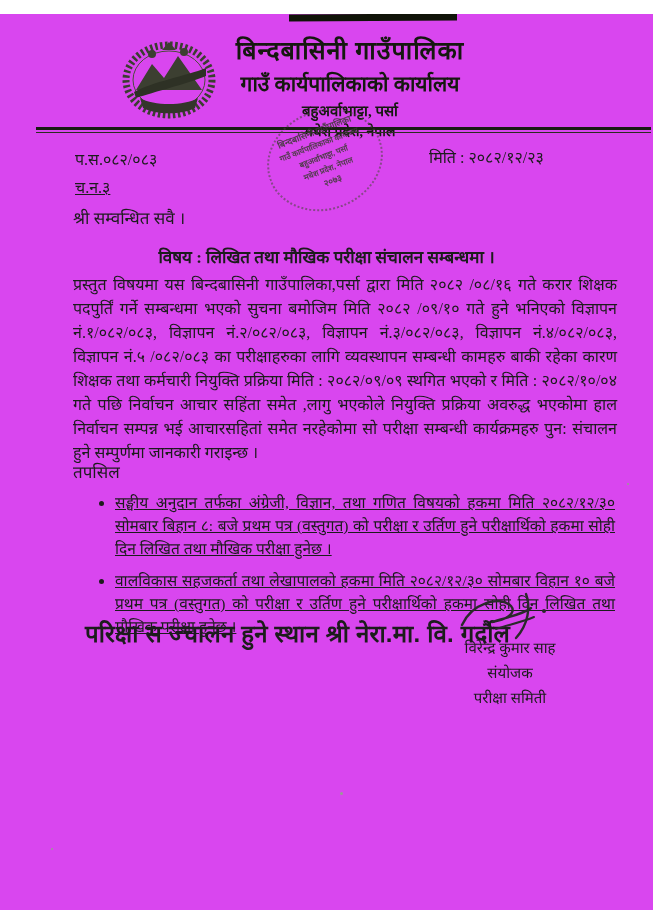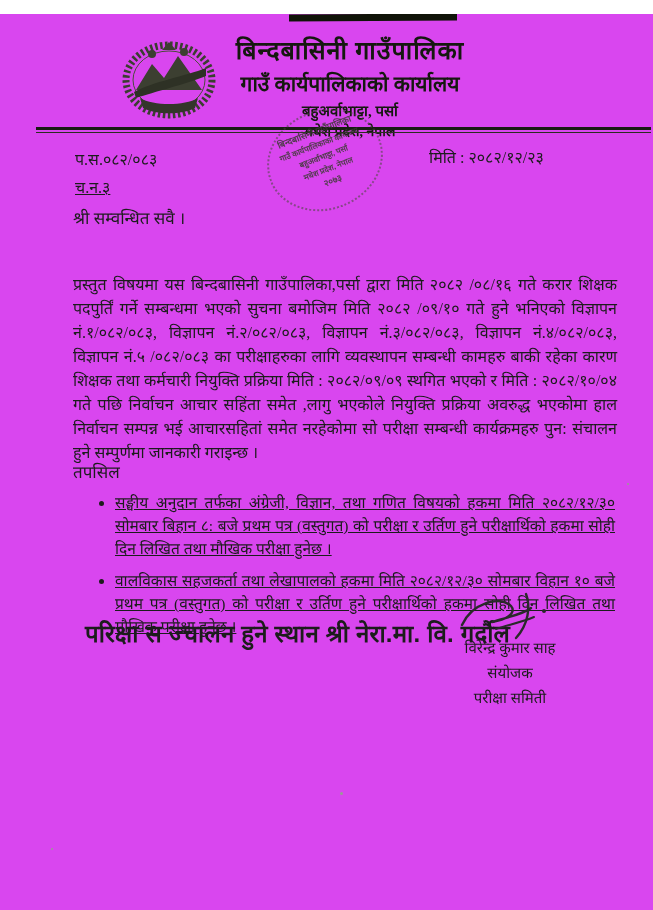--- a/index.html
+++ b/index.html
@@ -179,20 +179,21 @@
     <div class="st-4">मधेश प्रदेश, नेपाल</div>
     <div class="st-5">२०७३</div>
   </div>
 
   <div class="ref-no">प.स.०८२/०८३</div>
   <div class="letter-no">च.न.३</div>
   <div class="date">मिति : २०८२/१२/२३</div>
 
   <div class="addressee">श्री सम्वन्धित सवै ।</div>
 
+  <div class="subject">विषय : लिखित तथा मौखिक परीक्षा संचालन  सम्बन्धमा ।</div>
 
   <div class="body-par">प्रस्तुत विषयमा यस बिन्दबासिनी गाउँपालिका,पर्सा द्वारा मिति २०८२ /०८/१६ गते करार शिक्षक पदपुर्तिं गर्ने सम्बन्धमा भएको सुचना बमोजिम मिति २०८२ /०९/१० गते हुने भनिएको विज्ञापन नं.१/०८२/०८३, विज्ञापन नं.२/०८२/०८३, विज्ञापन नं.३/०८२/०८३, विज्ञापन  नं.४/०८२/०८३, विज्ञापन नं.५ /०८२/०८३ का परीक्षाहरुका लागि व्यवस्थापन सम्बन्धी कामहरु  बाकी रहेका कारण शिक्षक तथा कर्मचारी नियुक्ति प्रक्रिया मिति : २०८२/०९/०९ स्थगित भएको र मिति : २०८२/१०/०४ गते पछि निर्वाचन आचार सहिंता समेत ,लागु भएकोले नियुक्ति प्रक्रिया अवरुद्ध भएकोमा हाल निर्वाचन सम्पन्न भई आचारसहितां समेत नरहेकोमा सो परीक्षा सम्बन्धी कार्यक्रमहरु पुन: संचालन हुने सम्पुर्णमा जानकारी गराइन्छ ।</div>
 
   <div class="tapasil-heading">तपसिल</div>
   <ul class="tapasil-list">
     <li>सङ्घीय अनुदान तर्फका अंग्रेजी, विज्ञान, तथा गणित विषयको हकमा मिति २०८२/१२/३० सोमबार बिहान ८: बजे प्रथम पत्र (वस्तुगत) को परीक्षा र उर्तिण हुने परीक्षार्थिको हकमा सोही दिन लिखित तथा मौखिक परीक्षा हुनेछ ।</li>
     <li>वालविकास सहजकर्ता तथा लेखापालको हकमा मिति २०८२/१२/३० सोमबार विहान १० बजे प्रथम पत्र (वस्तुगत) को परीक्षा र उर्तिण हुने परीक्षार्थिको हकमा सोही दिन लिखित तथा मौखिक परीक्षा हुनेछ ।</li>
   </ul>
 
   <div class="venue">परिक्षा स ज्चालन हुने स्थान श्री नेरा.मा. वि. गर्दौल</div>

